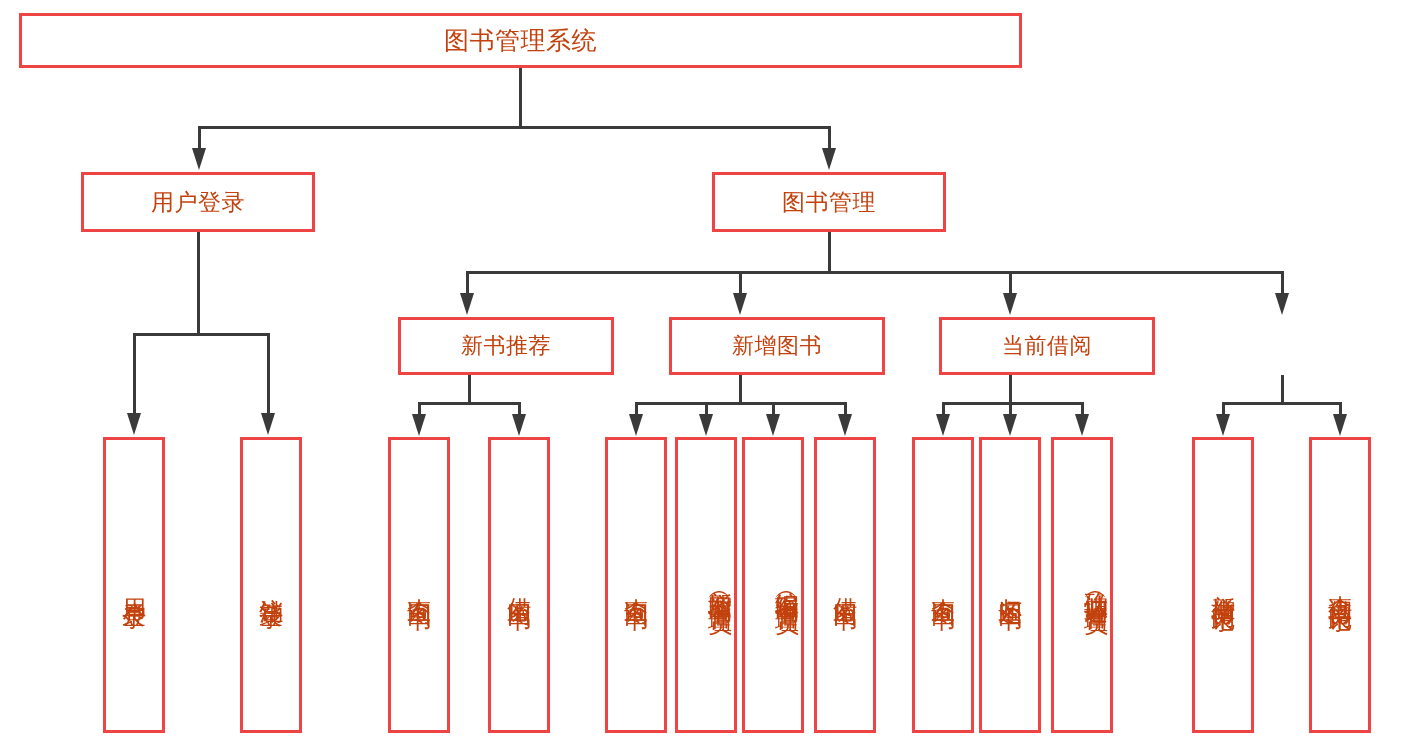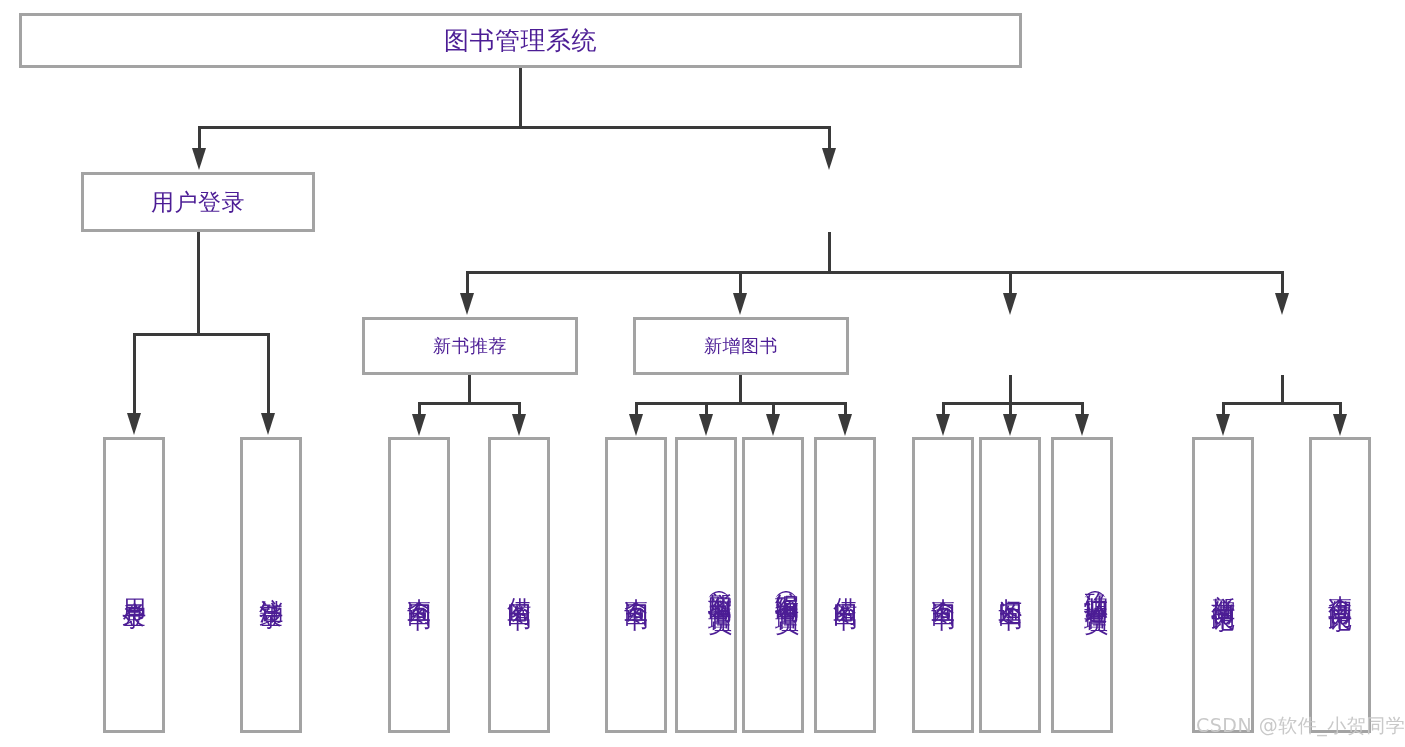--- a/index.html
+++ b/index.html
@@ -13,36 +13,37 @@
   #canvas {
     position: relative;
     width: 1405px;
     height: 747px;
     background: #ffffff;
     overflow: hidden;
   }
   .node {
     position: absolute;
     box-sizing: border-box;
-    border: 3px solid #a3a3a3;
+    border: 3px solid #ef4444;
     background: #ffffff;
     display: flex;
     align-items: center;
     justify-content: center;
-    color: #4c1d95;
+    color: #c2410c;
     letter-spacing: 0.5px;
   }
   .node-root {
     font-size: 25px;
   }
   .node-mid {
     font-size: 23px;
   }
   .node-sub {
-    font-size: 18px;
+    font-size: 22px;
+    margin-left: 36px;
   }
   .node-leaf {
     writing-mode: vertical-rl;
     text-orientation: upright;
     font-size: 24px;
     line-height: 1.18;
     letter-spacing: 3px;
     padding: 6px 0;
     white-space: nowrap;
   }
@@ -93,20 +94,23 @@
   <div class="hline" style="left:198px; top:126px; width:633px;"></div>
   <div class="vline" style="left:198px; top:126px; height:28px;"></div>
   <div class="arrow" style="left:192px; top:148px;"></div>
   <div class="vline" style="left:828px; top:126px; height:28px;"></div>
   <div class="arrow" style="left:822px; top:148px;"></div>
 
   <div class="node node-mid" style="left:81px; top:172px; width:234px; height:60px;">
     <span>用户登录</span>
   </div>
 
+  <div class="node node-mid" style="left:712px; top:172px; width:234px; height:60px;">
+    <span>图书管理</span>
+  </div>
 
   <div class="vline" style="left:197px; top:232px; height:104px;"></div>
   <div class="hline" style="left:133px; top:333px; width:137px;"></div>
   <div class="vline" style="left:133px; top:333px; height:86px;"></div>
   <div class="arrow" style="left:127px; top:413px;"></div>
   <div class="vline" style="left:267px; top:333px; height:86px;"></div>
   <div class="arrow" style="left:261px; top:413px;"></div>
 
   <div class="vline" style="left:828px; top:232px; height:42px;"></div>
   <div class="hline" style="left:466px; top:271px; width:818px;"></div>
@@ -118,20 +122,23 @@
   <div class="arrow" style="left:1003px; top:293px;"></div>
   <div class="vline" style="left:1281px; top:271px; height:28px;"></div>
   <div class="arrow" style="left:1275px; top:293px;"></div>
 
   <div class="node node-sub" style="left:362px; top:317px; width:216px; height:58px;">
     <span>新书推荐</span>
   </div>
   <div class="node node-sub" style="left:633px; top:317px; width:216px; height:58px;">
     <span>新增图书</span>
   </div>
+  <div class="node node-sub" style="left:903px; top:317px; width:216px; height:58px;">
+    <span>当前借阅</span>
+  </div>
 
   <div class="vline" style="left:468px; top:375px; height:30px;"></div>
   <div class="hline" style="left:418px; top:402px; width:103px;"></div>
   <div class="vline" style="left:418px; top:402px; height:18px;"></div>
   <div class="arrow" style="left:412px; top:414px;"></div>
   <div class="vline" style="left:518px; top:402px; height:18px;"></div>
   <div class="arrow" style="left:512px; top:414px;"></div>
 
   <div class="vline" style="left:739px; top:375px; height:30px;"></div>
   <div class="hline" style="left:635px; top:402px; width:212px;"></div>
@@ -197,15 +204,14 @@
     <span>确认归还（管理员）</span>
   </div>
 
   <div class="node node-leaf align-center" style="left:1192px; top:437px; width:62px; height:296px;">
     <span>新增借阅记录</span>
   </div>
   <div class="node node-leaf align-center" style="left:1309px; top:437px; width:62px; height:296px;">
     <span>查询借阅记录</span>
   </div>
 
-  <div class="watermark" style="left:1196px; top:713px;">CSDN @软件_小贺同学</div>
 
 </div>
 
 </body></html>

